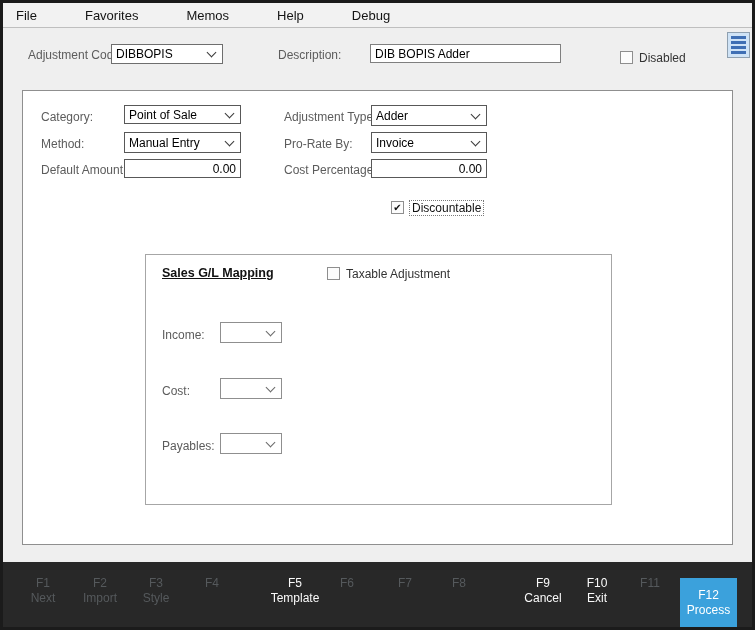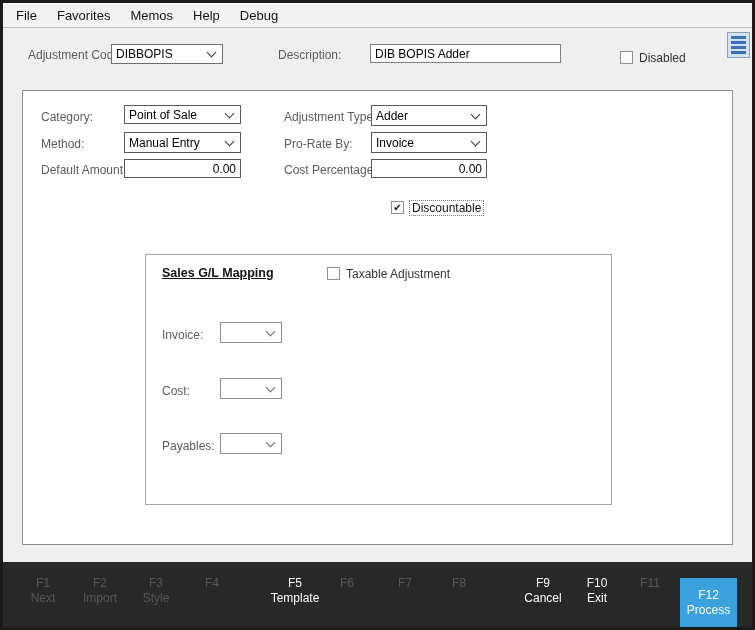--- a/index.html
+++ b/index.html
@@ -3,21 +3,21 @@
 <meta charset="utf-8">
 <style>
   html,body{margin:0;padding:0;background:#fff;}
   .window{
     position:relative;width:755px;height:630px;box-sizing:border-box;
     border:3px solid #1b1b1b;background:#efefef;overflow:hidden;
     font-family:"Liberation Sans",sans-serif;
   }
   
   .menubar{position:absolute;left:0;top:0;width:100%;height:25px;display:flex;
-    align-items:center;padding-left:3px;border-bottom:1px solid #bfbfbf;background:#f2f2f2;box-sizing:border-box;}
+    align-items:center;padding-left:3px;border-bottom:1px solid #bfbfbf;background:#f2f2f2;box-sizing:border-box;gap:28px;}
   .menu-item{font-size:13px;color:#141414;padding:0 10px;cursor:default;}
   
   .flabel{position:absolute;font-size:12px;color:#5c5c5c;white-space:nowrap;}
   .combo{position:absolute;background:#fff;border:1px solid #585858;box-sizing:border-box;
     display:flex;align-items:center;}
   .combo .txt{flex:1;font-size:12px;color:#000;padding-left:4px;white-space:nowrap;overflow:hidden;}
   .chev{width:10px;height:10px;margin-right:5px;position:relative;flex:none;}
   .chev::before{content:"";position:absolute;left:1px;top:0px;width:6px;height:6px;
     border-right:1px solid #3a3a3a;border-bottom:1px solid #3a3a3a;transform:rotate(45deg);}
   .combo.light{border-color:#8f8f8f;}
@@ -114,21 +114,21 @@
 
     <span class="cb checked" style="left:368px;top:110px;"></span>
     <span class="cblabel focus-dotted" style="left:386px;top:109px;">Discountable</span>
 
     <div class="gl-box">
       <span class="gl-title">Sales G/L Mapping</span>
 
       <span class="cb" style="left:181px;top:12px;"></span>
       <span class="cblabel" style="left:200px;top:12px;">Taxable Adjustment</span>
 
-      <span class="flabel" style="left:16px;top:73px;">Invoice:</span>
+      <span class="flabel" style="left:16px;top:73px;">Income:</span>
       <div class="combo light" style="left:74px;top:67px;width:62px;height:21px;">
         <span class="txt"></span>
         <span class="chev"></span>
       </div>
 
       <span class="flabel" style="left:16px;top:129px;">Cost:</span>
       <div class="combo light" style="left:74px;top:123px;width:62px;height:21px;">
         <span class="txt"></span>
         <span class="chev"></span>
       </div>

